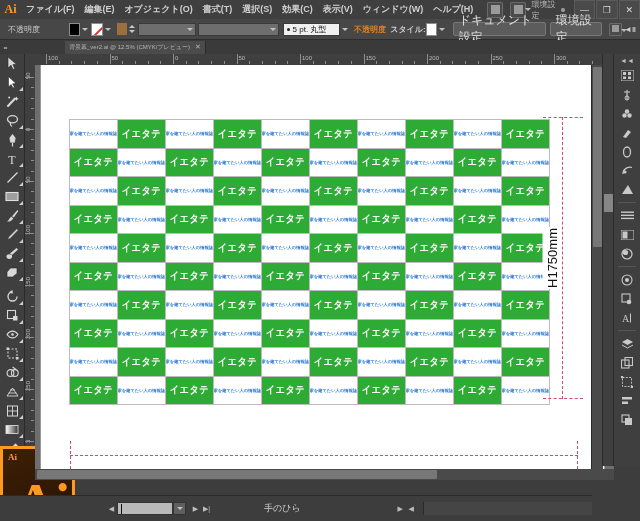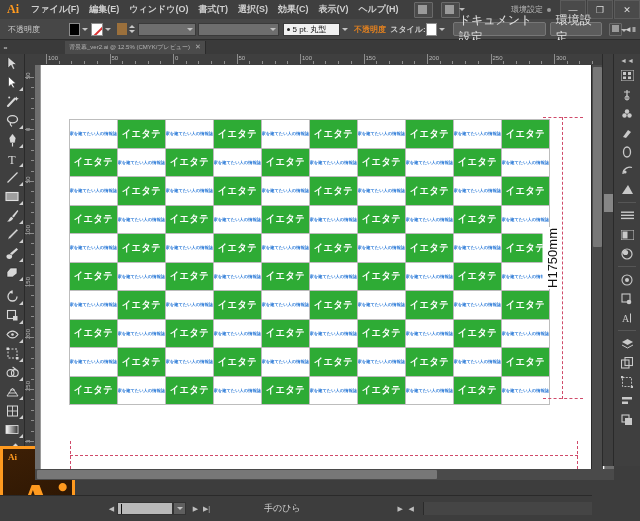--- a/index.html
+++ b/index.html
@@ -175,25 +175,26 @@
 </style>
 </head>
 <body>
 
 <div id="app">
 
   <div class="menubar">
     <div class="ai-logo">Ai</div>
     <div class="menu-item">ファイル(F)</div>
     <div class="menu-item">編集(E)</div>
-    <div class="menu-item">ウィンドウ(O)</div>
+    <div class="menu-item">オブジェクト(O)</div>
     <div class="menu-item">書式(T)</div>
     <div class="menu-item">選択(S)</div>
     <div class="menu-item">効果(C)</div>
     <div class="menu-item">表示(V)</div>
+    <div class="menu-item">ウィンドウ(W)</div>
     <div class="menu-item">ヘルプ(H)</div>
     <div style="width:8px"></div>
     <div class="mb-icon">
         <i></i>
       </div>
     <div style="width:4px"></div>
     <div class="mb-icon arr">
         <i></i>
       </div>
     <div class="mb-spacer"></div>

